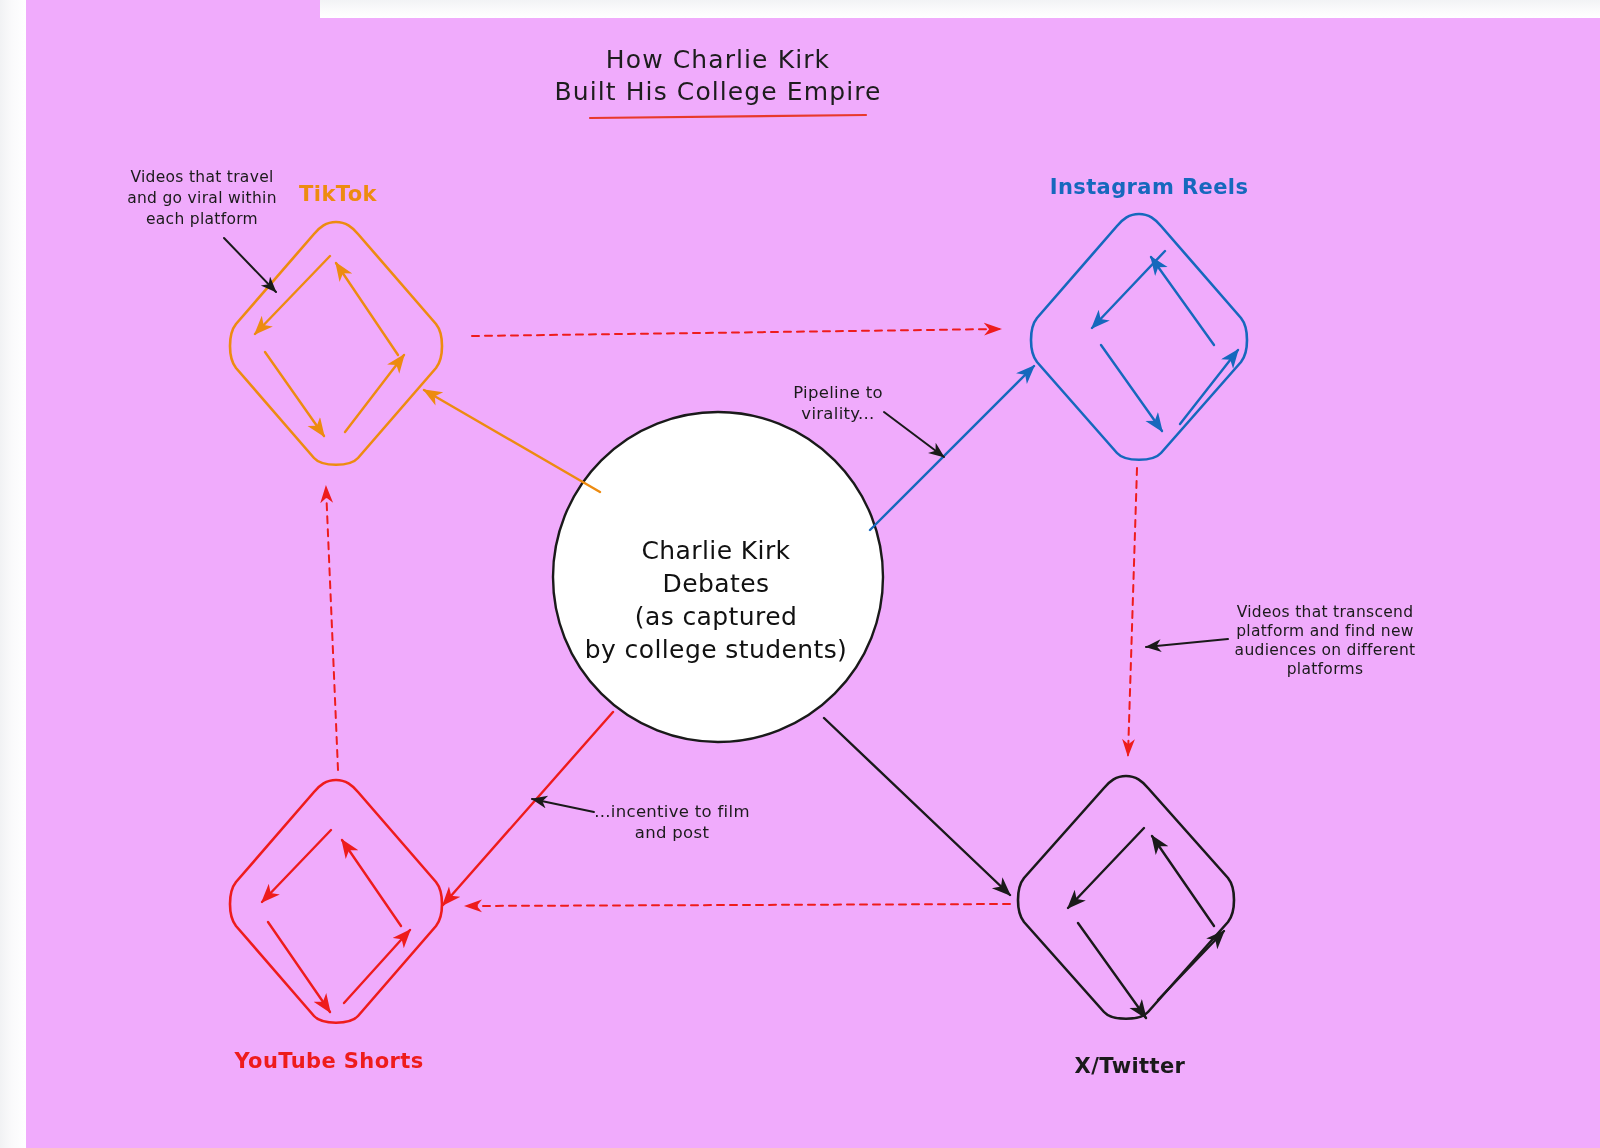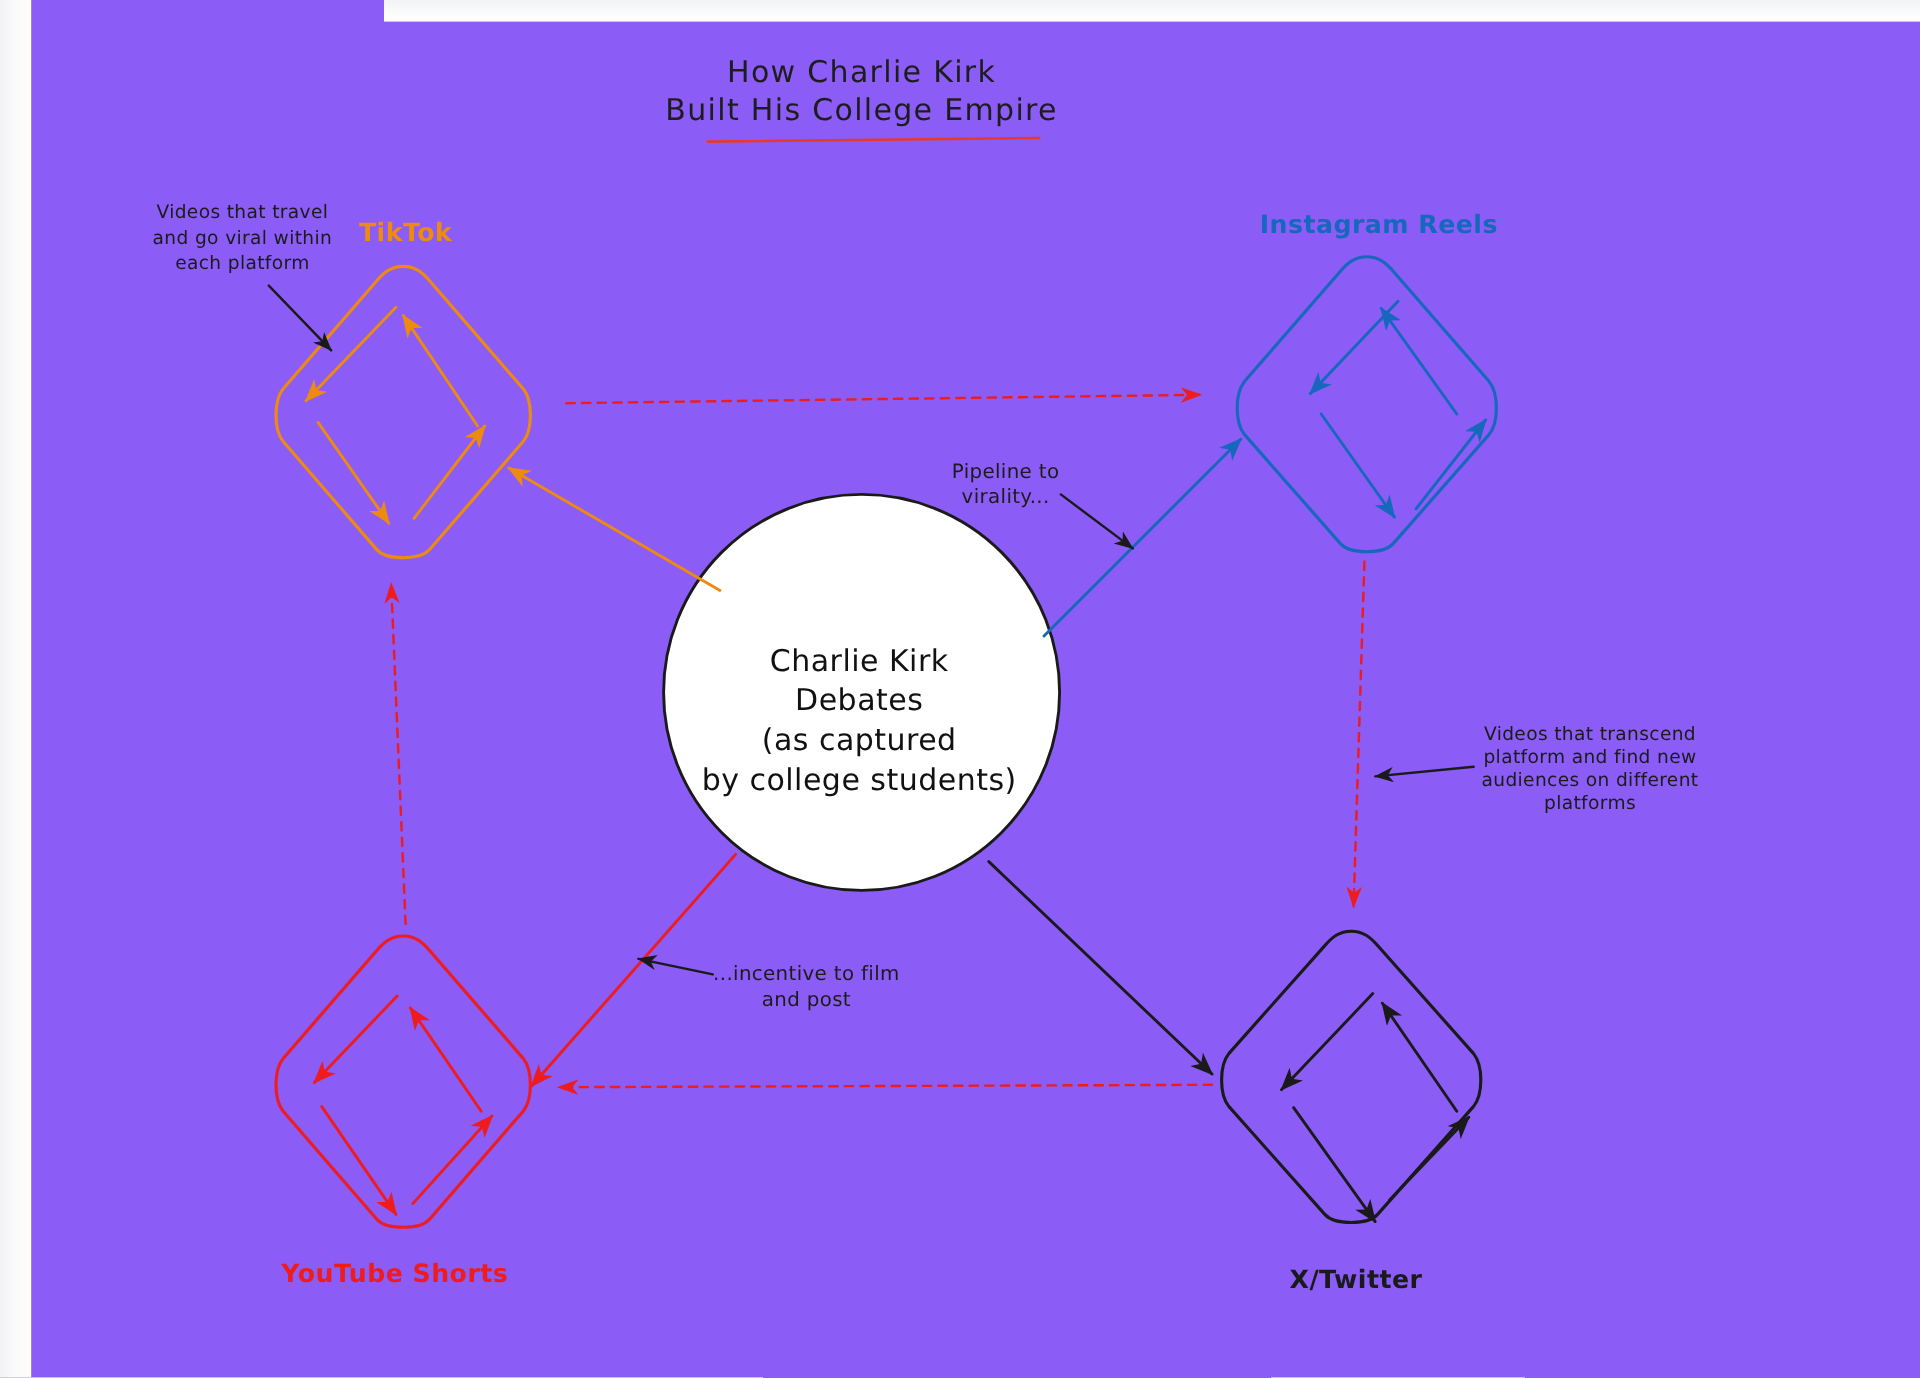--- a/index.html
+++ b/index.html
@@ -8,21 +8,21 @@
     padding: 0;
     background: #ffffff;
   }
   body {
     font-family: "DejaVu Sans", sans-serif;
   }
   #canvas {
     position: relative;
     width: 1600px;
     height: 1148px;
-    background: #8b5cf6;
+    background: #f0abfc;
     overflow: hidden;
   }
   
   #page-edge-left {
     position: absolute;
     left: 0; top: 0;
     width: 26px; height: 1148px;
     background: linear-gradient(to right, #f1f2f4 0%, #fafafb 45%, #ffffff 100%);
     pointer-events: none;
   }

